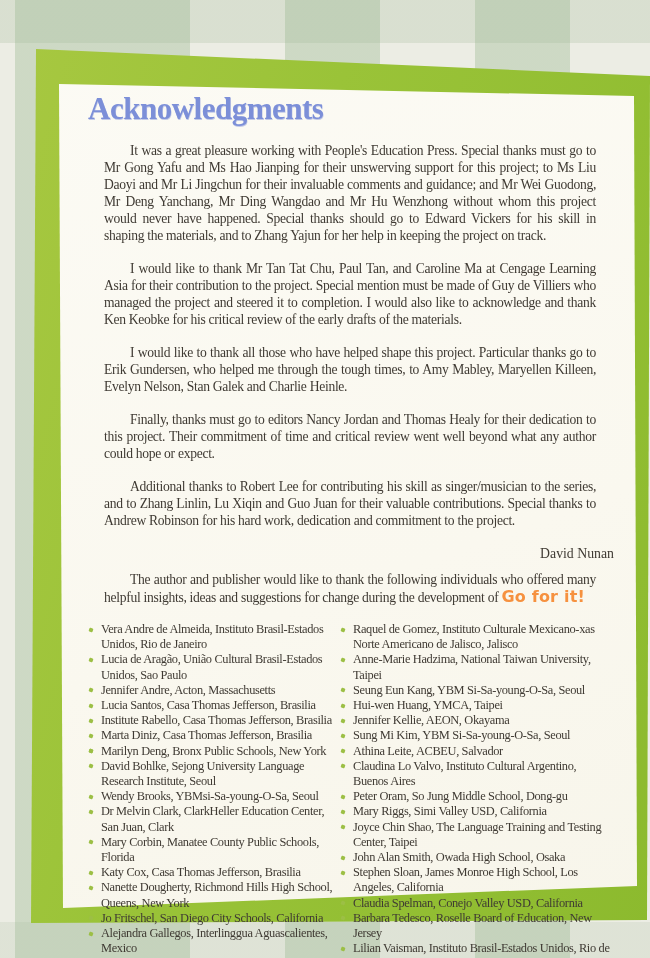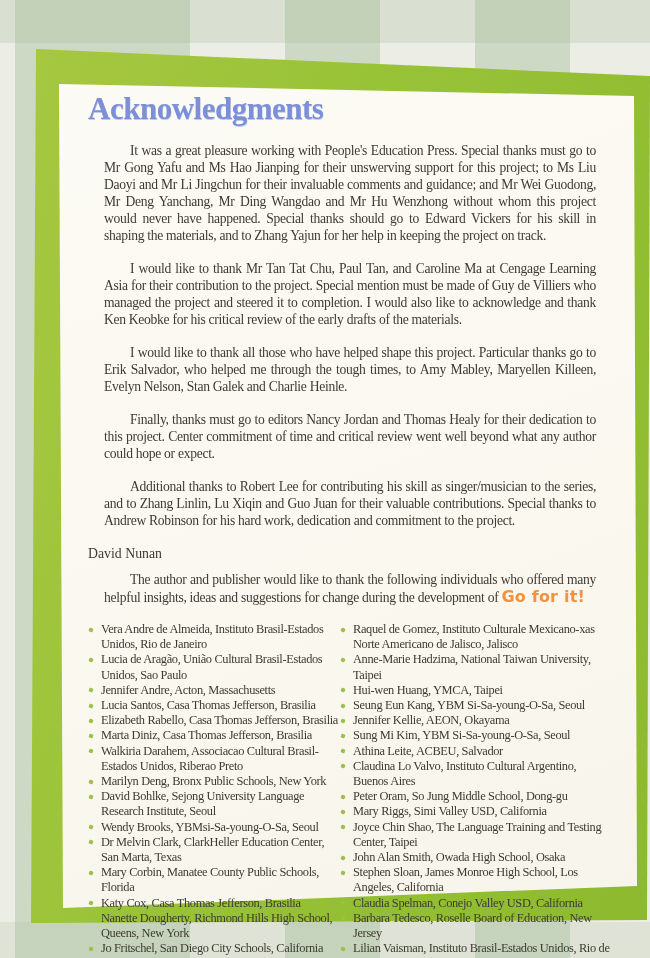--- a/index.html
+++ b/index.html
@@ -41,21 +41,21 @@
   .body-text p{
     margin:16px;
     font-size:13.6px;line-height:17px;
     letter-spacing:-0.3px;
     text-align:justify;
     text-indent:26px;
     padding-right:16px;
   }
   .signature{
     font-size:13.8px;line-height:17px;
-    text-align:left;
+    text-align:right;
     padding-right:14px;
     margin-top:2px;
   }
   .intro{
     margin-top:9px !important;
   }
   .gfi{
     color:#f6913f;
     font-family:"DejaVu Sans", sans-serif;
     font-weight:bold;
@@ -90,54 +90,54 @@
 <div class="canvas">
   <div class="green-page"></div>
   <div class="white-page"></div>
 
   <div class="content">
     <h1 class="title">Acknowledgments</h1>
 
     <div class="body-text">
       <p>It was a great pleasure working with People's Education Press. Special thanks must go to Mr Gong Yafu and Ms Hao Jianping for their unswerving support for this project; to Ms Liu Daoyi and Mr Li Jingchun for their invaluable comments and guidance; and Mr Wei Guodong, Mr Deng Yanchang, Mr Ding Wangdao and Mr Hu Wenzhong without whom this project would never have happened. Special thanks should go to Edward Vickers for his skill in shaping the materials, and to Zhang Yajun for her help in keeping the project on track.</p>
       <p>I would like to thank Mr Tan Tat Chu, Paul Tan, and Caroline Ma at Cengage Learning Asia for their contribution to the project. Special mention must be made of Guy de Villiers who managed the project and steered it to completion. I would also like to acknowledge and thank Ken Keobke for his critical review of the early drafts of the materials.</p>
-      <p>I would like to thank all those who have helped shape this project. Particular thanks go to Erik Salvador, who helped me through the tough times, to Amy Mabley, Maryellen Killeen, Evelyn Nelson, Stan Galek and Charlie Heinle.</p>
-      <p>Finally, thanks must go to editors Nancy Jordan and Thomas Healy for their dedication to this project. Center commitment of time and critical review went well beyond what any author could hope or expect.</p>
+      <p>I would like to thank all those who have helped shape this project. Particular thanks go to Erik Gundersen, who helped me through the tough times, to Amy Mabley, Maryellen Killeen, Evelyn Nelson, Stan Galek and Charlie Heinle.</p>
+      <p>Finally, thanks must go to editors Nancy Jordan and Thomas Healy for their dedication to this project. Their commitment of time and critical review went well beyond what any author could hope or expect.</p>
       <p>Additional thanks to Robert Lee for contributing his skill as singer/musician to the series, and to Zhang Linlin, Lu Xiqin and Guo Juan for their valuable contributions. Special thanks to Andrew Robinson for his hard work, dedication and commitment to the project.</p>
 
       <div class="signature">David Nunan</div>
 
       <p class="intro"><span>The author and publisher would like to thank the following individuals who offered many helpful insights, ideas and suggestions for change during the development of </span><span class="gfi">Go for it!</span></p>
     </div>
 
     <div class="columns">
       <ul class="col col-left">
         <li><span class="blt"></span><span>Vera Andre de Almeida, Instituto Brasil-Estados Unidos, Rio de Janeiro</span></li>
         <li><span class="blt"></span><span>Lucia de Aragão, União Cultural Brasil-Estados Unidos, Sao Paulo</span></li>
         <li><span class="blt"></span><span>Jennifer Andre, Acton, Massachusetts</span></li>
         <li><span class="blt"></span><span>Lucia Santos, Casa Thomas Jefferson, Brasilia</span></li>
-        <li><span class="blt"></span><span>Elizabeth Rabello, Casa Thomas Jefferson, Brasilia</span></li>
+        <li><span class="blt"></span><span>Institute Rabello, Casa Thomas Jefferson, Brasilia</span></li>
         <li><span class="blt"></span><span>Marta Diniz, Casa Thomas Jefferson, Brasilia</span></li>
-        <li><span class="blt"></span><span>Walkiria Darahem, Associacao Cultural Brasil-Estados Unidos, Riberao Preto</span></li>
+        <li><span class="blt"></span></li>
         <li><span class="blt"></span><span>Marilyn Deng, Bronx Public Schools, New York</span></li>
         <li><span class="blt"></span><span>David Bohlke, Sejong University Language Research Institute, Seoul</span></li>
         <li><span class="blt"></span><span>Wendy Brooks, YBMsi-Sa-young-O-Sa, Seoul</span></li>
-        <li><span class="blt"></span><span>Dr Melvin Clark, ClarkHeller Education Center, San Marta, Texas</span></li>
+        <li><span class="blt"></span><span>Dr Melvin Clark, ClarkHeller Education Center, San Juan, Clark</span></li>
         <li><span class="blt"></span><span>Mary Corbin, Manatee County Public Schools, Florida</span></li>
         <li><span class="blt"></span><span>Katy Cox, Casa Thomas Jefferson, Brasilia</span></li>
         <li><span class="blt"></span><span>Nanette Dougherty, Richmond Hills High School, Queens, New York</span></li>
         <li><span class="blt"></span><span>Jo Fritschel, San Diego City Schools, California</span></li>
         <li><span class="blt"></span><span>Alejandra Gallegos, Interlinggua Aguascalientes, Mexico</span></li>
         <li><span class="blt"></span><span>Angie Ginty, District 15, Brooklyn, New York</span></li>
       </ul>
       <ul class="col col-right">
         <li><span class="blt"></span><span>Raquel de Gomez, Instituto Culturale Mexicano-xas Norte Americano de Jalisco, Jalisco</span></li>
         <li><span class="blt"></span><span>Anne-Marie Hadzima, National Taiwan University, Taipei</span></li>
+        <li><span class="blt"></span><span>Seung Eun Kang, YBM Si-Sa-young-O-Sa, Seoul</span></li>
         <li><span class="blt"></span><span>Hui-wen Huang, YMCA, Taipei</span></li>
-        <li><span class="blt"></span><span>Seung Eun Kang, YBM Si-Sa-young-O-Sa, Seoul</span></li>
         <li><span class="blt"></span><span>Jennifer Kellie, AEON, Okayama</span></li>
         <li><span class="blt"></span><span>Sung Mi Kim, YBM Si-Sa-young-O-Sa, Seoul</span></li>
         <li><span class="blt"></span><span>Athina Leite, ACBEU, Salvador</span></li>
         <li><span class="blt"></span><span>Claudina Lo Valvo, Instituto Cultural Argentino, Buenos Aires</span></li>
         <li><span class="blt"></span><span>Peter Oram, So Jung Middle School, Dong-gu</span></li>
         <li><span class="blt"></span><span>Mary Riggs, Simi Valley USD, California</span></li>
         <li><span class="blt"></span><span>Joyce Chin Shao, The Language Training and Testing Center, Taipei</span></li>
         <li><span class="blt"></span><span>John Alan Smith, Owada High School, Osaka</span></li>
         <li><span class="blt"></span><span>Stephen Sloan, James Monroe High School, Los Angeles, California</span></li>
         <li><span class="blt"></span><span>Claudia Spelman, Conejo Valley USD, California</span></li>

